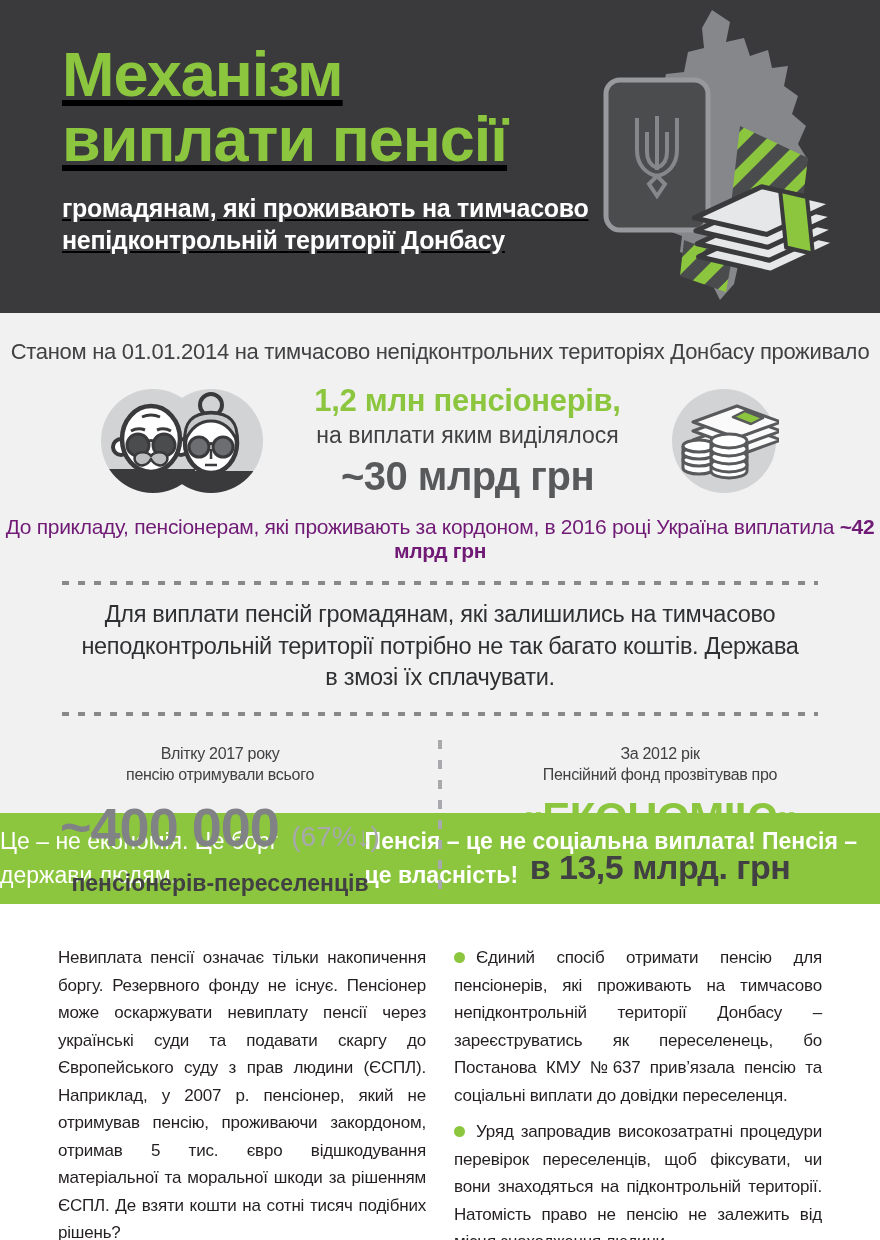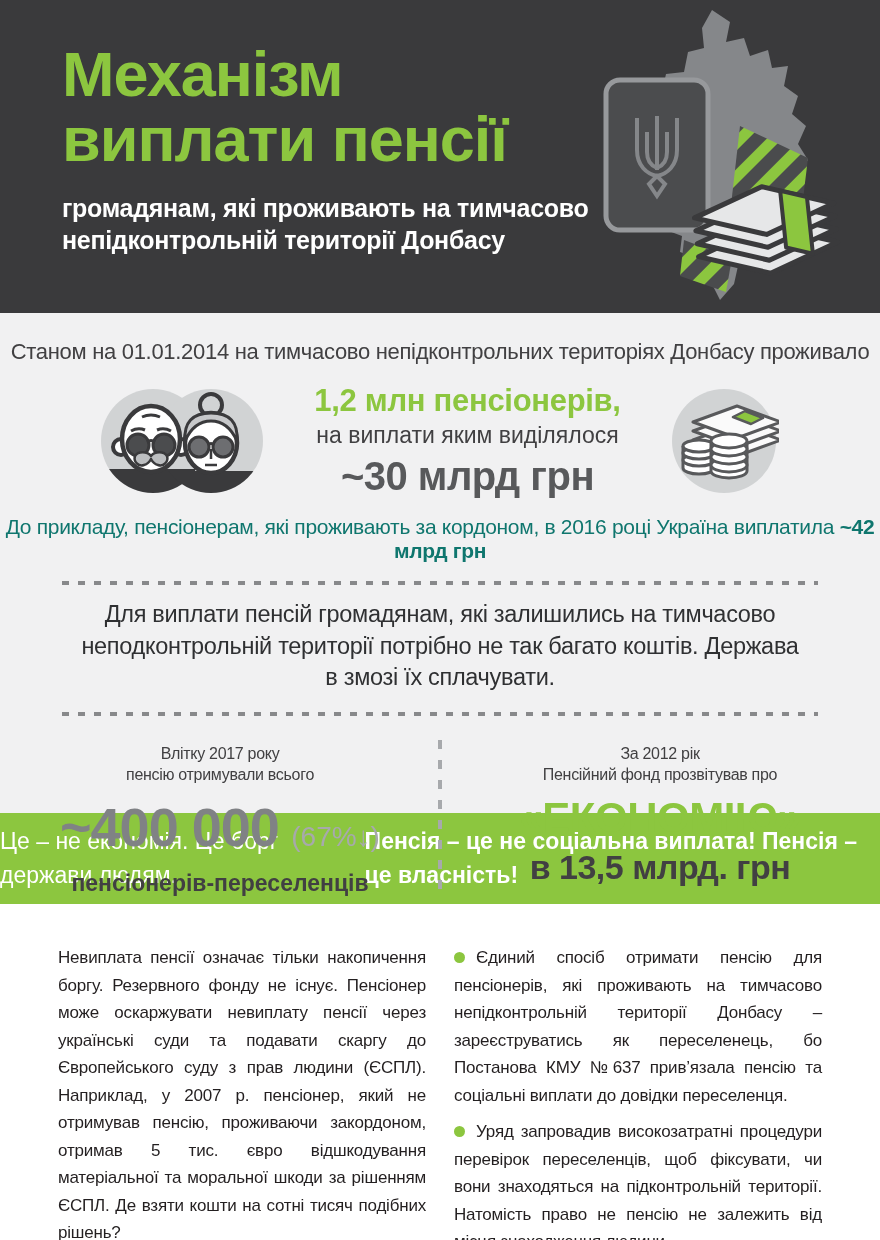--- a/index.html
+++ b/index.html
@@ -1,33 +1,33 @@
 <!DOCTYPE html>
 <html><head>
 <meta charset="utf-8">
 <style>
   html,body{margin:0;padding:0;}
   body{width:880px;font-family:"Liberation Sans",sans-serif;background:#ffffff;}
   .poster{position:relative;width:880px;height:1240px;overflow:hidden;background:#ffffff;}
 
   
-  .header{position:relative;height:313px;background:#3a3a3c;box-sizing:border-box;padding:42px 0 0 62px;}
+  .header{position:relative;height:313px;background:#3a3a3c;box-sizing:border-box;padding:42px 0 0 62px;text-decoration:underline;}
   .title{color:#8cc63f;font-weight:700;font-size:63px;line-height:1.03;letter-spacing:-1px;margin:0;}
   .subtitle{color:#ffffff;font-weight:700;font-size:25px;line-height:1.28;width:560px;margin-top:20px;letter-spacing:-0.3px;}
   .illustration{position:absolute;top:8px;right:38px;width:250px;height:298px;}
 
   
   .stats-section{height:500px;background:#f1f1f2;box-sizing:border-box;padding-top:26px;}
   .intro{font-size:22px;color:#414042;text-align:center;letter-spacing:-0.3px;}
   .stat-row{display:flex;align-items:center;justify-content:center;gap:48px;margin-top:16px;height:120px;}
   .stat-center{text-align:center;}
   .stat-green{color:#8cc63f;font-weight:700;font-size:31px;letter-spacing:-0.3px;}
   .stat-sub{color:#414042;font-size:23px;margin-top:3px;}
   .stat-big{color:#58595b;font-weight:700;font-size:40px;margin-top:5px;letter-spacing:-0.5px;}
-  .comparison{font-size:21px;color:#0f766e;text-align:center;margin-top:14px;letter-spacing:-0.3px;}
+  .comparison{font-size:21px;color:#701a75;text-align:center;margin-top:14px;letter-spacing:-0.3px;}
   .comparison b{font-weight:700;}
   .dashes{height:4px;width:756px;margin:18px auto 0;background:repeating-linear-gradient(90deg,#88898b 0 7px,transparent 7px 16px);}
   .statement{width:720px;margin:14px auto 0;text-align:center;font-size:23.5px;line-height:1.35;color:#2f3032;letter-spacing:-0.3px;}
   .columns{position:relative;display:flex;margin-top:16px;}
   .col{flex:1;text-align:center;padding-top:12px;}
   .col-line{font-size:16px;color:#414042;line-height:1.3;letter-spacing:-0.3px;}
   .big-row{margin:10px 0 12px;}
   .big-number{font-weight:700;font-size:54px;color:#808285;letter-spacing:-1px;}
   .pct{font-size:28px;color:#a7a9ac;margin-left:8px;}
   .col-caption{font-weight:700;font-size:23px;color:#414042;}

